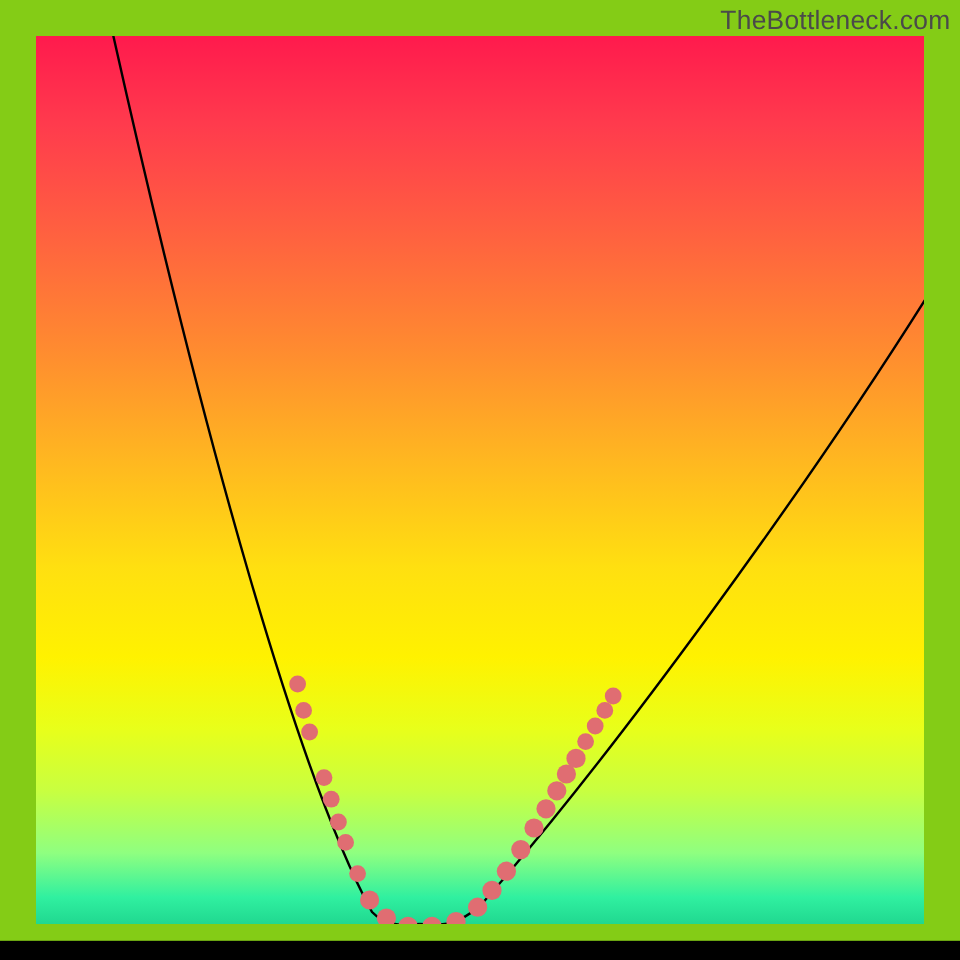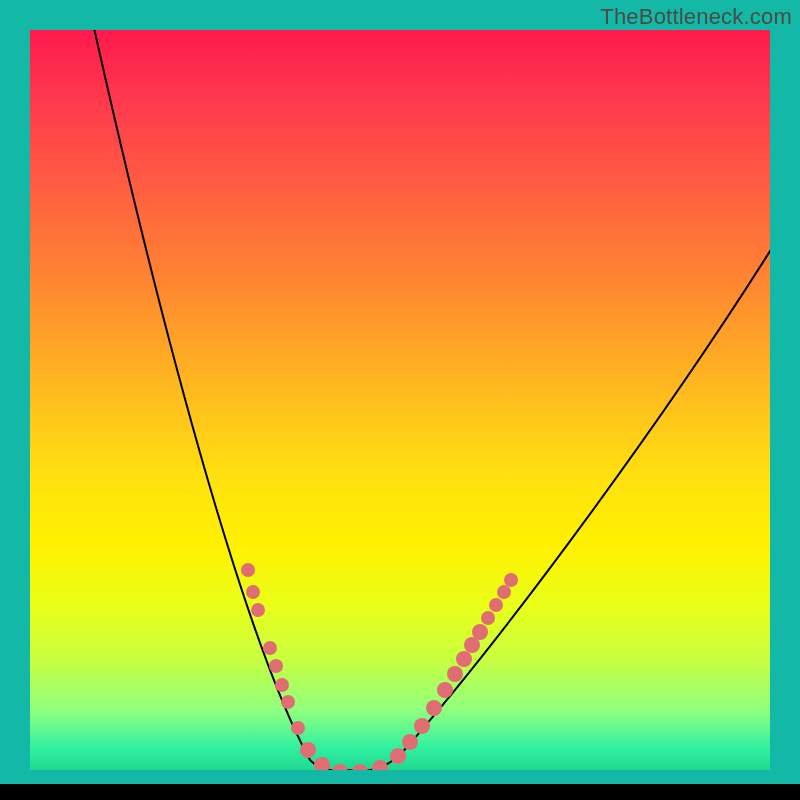--- a/index.html
+++ b/index.html
@@ -10,21 +10,21 @@
     background: #000;
     overflow: hidden;
     font-family: Arial, Helvetica, sans-serif;
   }
   .frame {
     position: absolute;
     top: 0;
     left: 0;
     width: 800px;
     height: 784px;
-    background: #14b8a6;
+    background: #84cc16;
   }
   .plot-area {
     position: absolute;
     top: 30px;
     left: 30px;
     width: 740px;
     height: 740px;
     background: linear-gradient(
       to bottom,
       #ff1a4d 0%,

